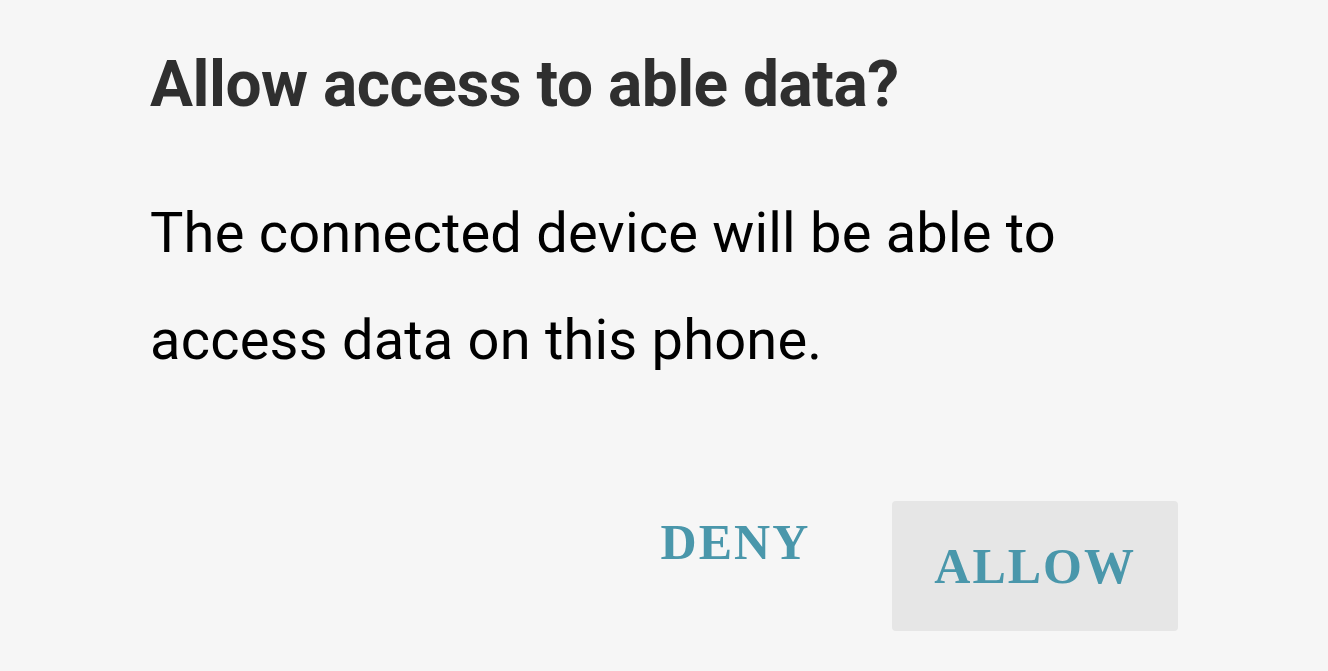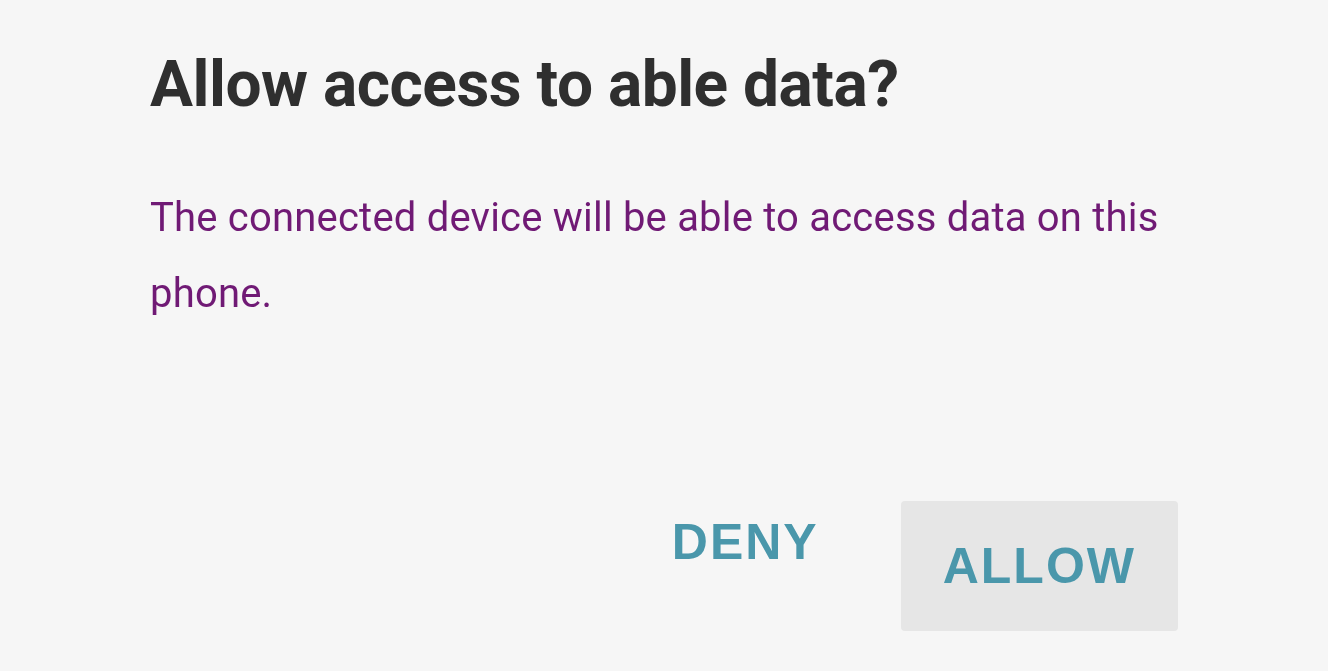--- a/index.html
+++ b/index.html
@@ -23,23 +23,23 @@
     }
     .dialog-title {
       font-size: 64px;
       font-weight: 700;
       color: #2f2f2f;
       letter-spacing: -0.5px;
       line-height: 1.1;
       margin-bottom: 60px;
     }
     .dialog-body {
-      font-size: 40px;
+      font-size: 56px;
       font-weight: 400;
-      color: #701a75;
+      color: #000000;
       line-height: 1.9;
       letter-spacing: 0.2px;
       flex: 1;
     }
     .dialog-actions {
       display: flex;
       justify-content: flex-end;
       align-items: center;
       gap: 40px;
       margin-top: 30px;
@@ -48,21 +48,21 @@
     .dialog-button {
       font-size: 50px;
       font-weight: 700;
       letter-spacing: 2px;
       color: #4a97ab;
       background: transparent;
       border: none;
       padding: 36px 42px;
       cursor: pointer;
       text-transform: uppercase;
-      font-family: Liberation Sans, sans-serif;
+      font-family: Liberation Serif, serif;
     }
     .dialog-button.highlight {
       background: #e6e6e6;
       border-radius: 4px;
       margin-top: 48px;
     }
   </style>
 </head>
 <body>
 

